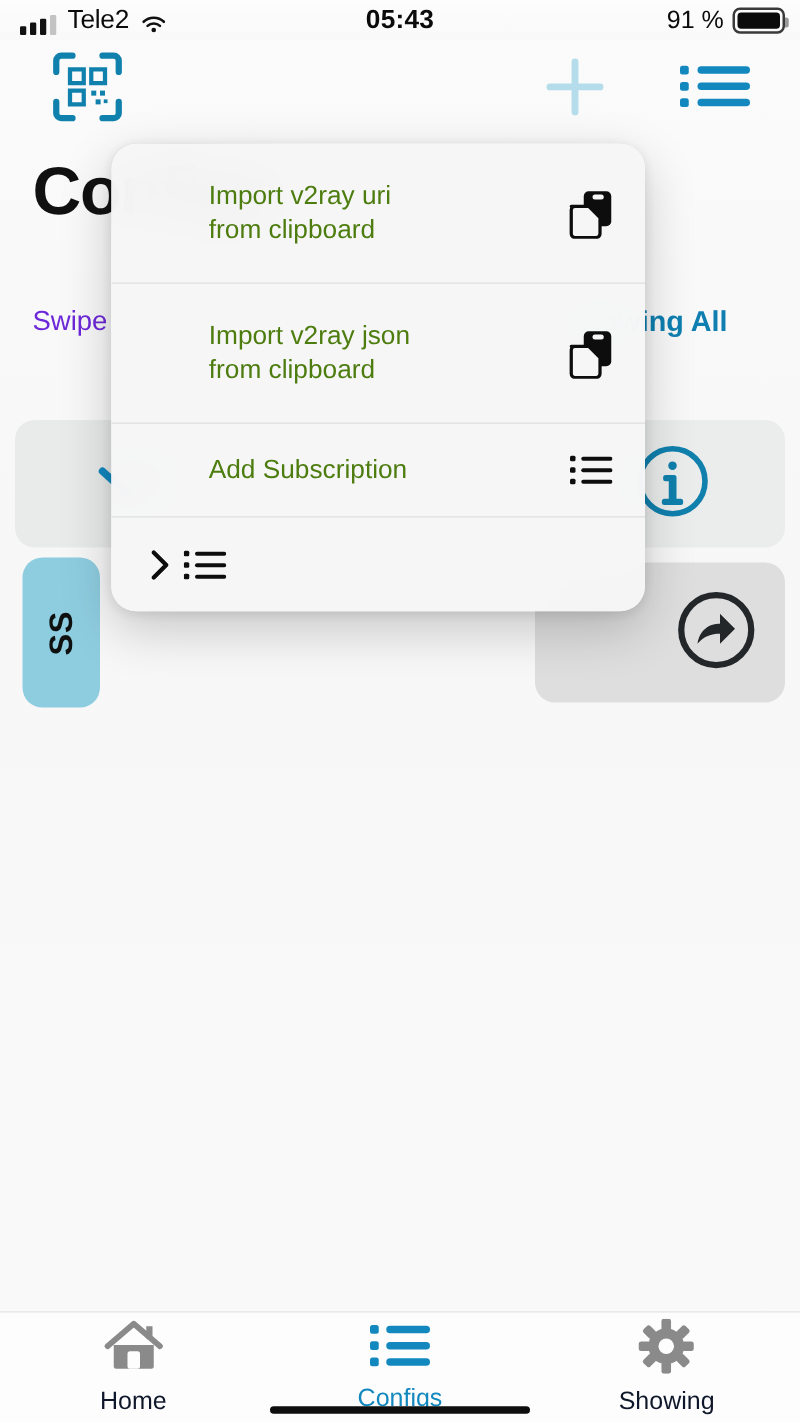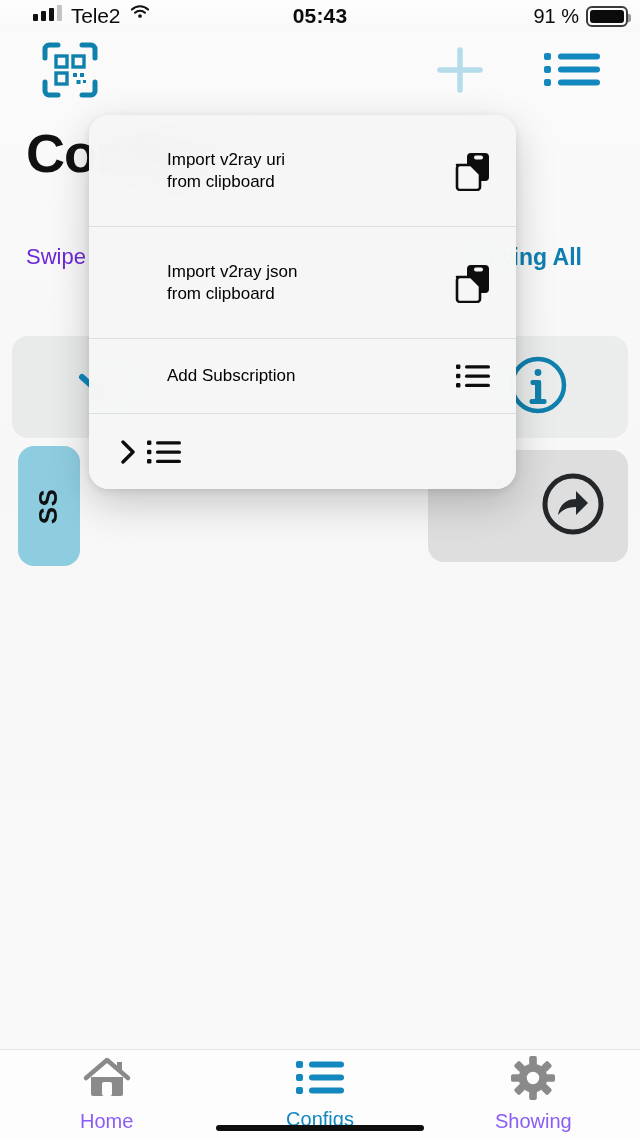--- a/index.html
+++ b/index.html
@@ -28,23 +28,23 @@
     position: absolute;
     top: 0; left: 0;
     width: 640px; height: 32px;
     display: flex;
     align-items: center;
     z-index: 40;
     background: linear-gradient(180deg,#fdfdfd,#f9f9f9);
   }
   .sb-left {
     position: absolute;
-    left: 33px;
-    display: flex;
-    align-items: flex-start;
+    left: 16px;
+    display: flex;
+    align-items: flex-end;
     gap: 9px;
   }
   .signal { display: flex; align-items: flex-end; gap: 3px; height: 17px; }
   .signal i { display: block; width: 5px; border-radius: 1px; background: #111; }
   .signal i:nth-child(1) { height: 7px; }
   .signal i:nth-child(2) { height: 10px; }
   .signal i:nth-child(3) { height: 13px; }
   .signal i:nth-child(4) { height: 16px; background: #c3c3c3; }
   .carrier {
     font-size: 21px;
@@ -224,23 +224,23 @@
     padding-left: 22px;
     flex: 0 0 auto;
     display: flex;
     align-items: center;
     justify-content: center;
     font-size: 0;
   }
   .ctx-chev.empty { visibility: hidden; }
   .ctx-label {
     flex: 1 1 auto;
-    font-size: 17px;
+    font-size: 21px;
     line-height: 1.28;
-    color: #000000;
+    color: #4d7c0f;
     padding-left: 22px;
     padding-right: 10px;
   }
   .ctx-item.has-chev .ctx-label { padding-left: 6px; }
   .ctx-icon {
     flex: 0 0 auto;
     width: 38px;
     display: flex;
     align-items: center;
     justify-content: center;
@@ -260,21 +260,21 @@
     flex: 1 1 0;
     display: flex;
     flex-direction: column;
     align-items: center;
     justify-content: center;
     gap: 6px;
     cursor: pointer;
   }
   .tab-label {
     font-size: 20px;
-    color: #8b5cf6;
+    color: #0f172a;
   }
   .tab.active .tab-label { color: #1288bf; }
   .home-indicator {
     position: absolute;
     left: 50%;
     transform: translateX(-50%);
     bottom: 7px;
     width: 208px; height: 6px;
     border-radius: 3px;
     background: #0e0e0e;

